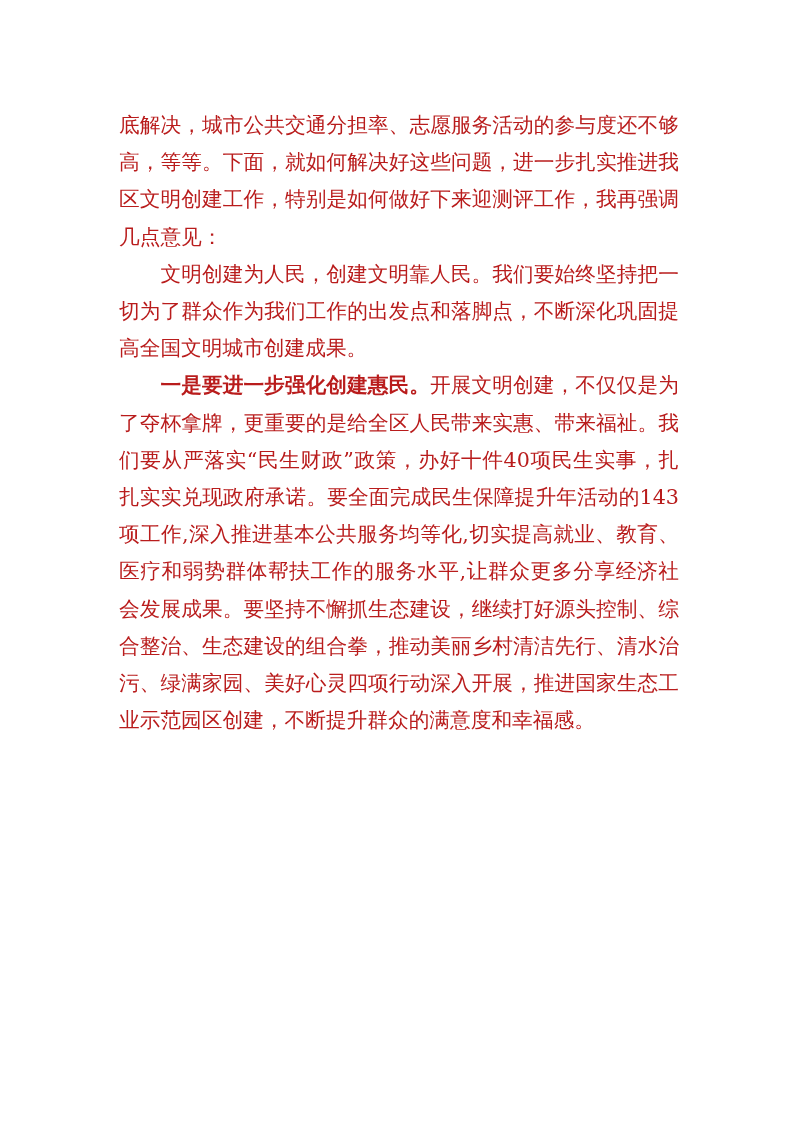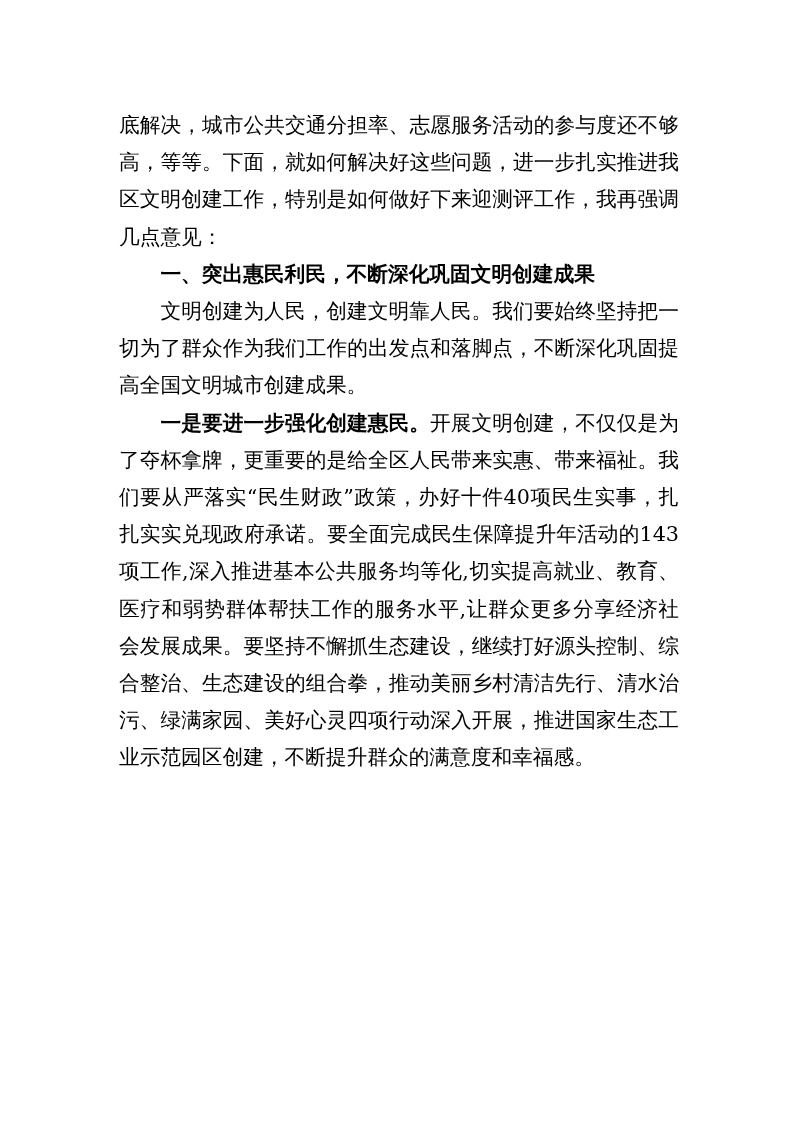--- a/index.html
+++ b/index.html
@@ -1,28 +1,27 @@
 <!DOCTYPE html>
 <html><head>
 <meta charset="utf-8">
 <style>
   html, body { margin:0; padding:0; background:#ffffff; }
   body { width:793px; height:1122px; position:relative; overflow:hidden; }
   .page {
     position:absolute; left:119px; top:107px; width:560px;
     font-family: "DejaVu Serif", "Liberation Serif", serif;
-    font-size:20.7px; line-height:37.2px; color:#000000;
+    font-size:20.7px; line-height:37.2px; color:#b91c1c;
     text-align:justify; text-justify:inter-character; letter-spacing:0px;
   }
   .p { margin:0; }
   .indent { text-indent:2em; }
   .heading { font-family: "DejaVu Sans", "Liberation Sans", sans-serif; font-weight:bold; text-indent:2em; }
   .lead { font-weight:bold;margin-top:13px; }
 </style>
 </head>
 <body>
 
 <div class="page">
   <p class="p">底解决，城市公共交通分担率、志愿服务活动的参与度还不够高，等等。下面，就如何解决好这些问题，进一步扎实推进我区文明创建工作，特别是如何做好下来迎测评工作，我再强调几点意见：</p>
-  <p class="p heading">一、突出惠民利民，不断深化巩固文明创建成果</p>
   <p class="p indent">文明创建为人民，创建文明靠人民。我们要始终坚持把一切为了群众作为我们工作的出发点和落脚点，不断深化巩固提高全国文明城市创建成果。</p>
   <p class="p indent"><span class="lead">一是要进一步强化创建惠民。</span><span>开展文明创建，不仅仅是为了夺杯拿牌，更重要的是给全区人民带来实惠、带来福祉。我们要从严落实“民生财政”政策，办好十件40项民生实事，扎扎实实兑现政府承诺。要全面完成民生保障提升年活动的143项工作,深入推进基本公共服务均等化,切实提高就业、教育、医疗和弱势群体帮扶工作的服务水平,让群众更多分享经济社会发展成果。要坚持不懈抓生态建设，继续打好源头控制、综合整治、生态建设的组合拳，推动美丽乡村清洁先行、清水治污、绿满家园、美好心灵四项行动深入开展，推进国家生态工业示范园区创建，不断提升群众的满意度和幸福感。</span></p>
 </div>
 
 </body></html>

